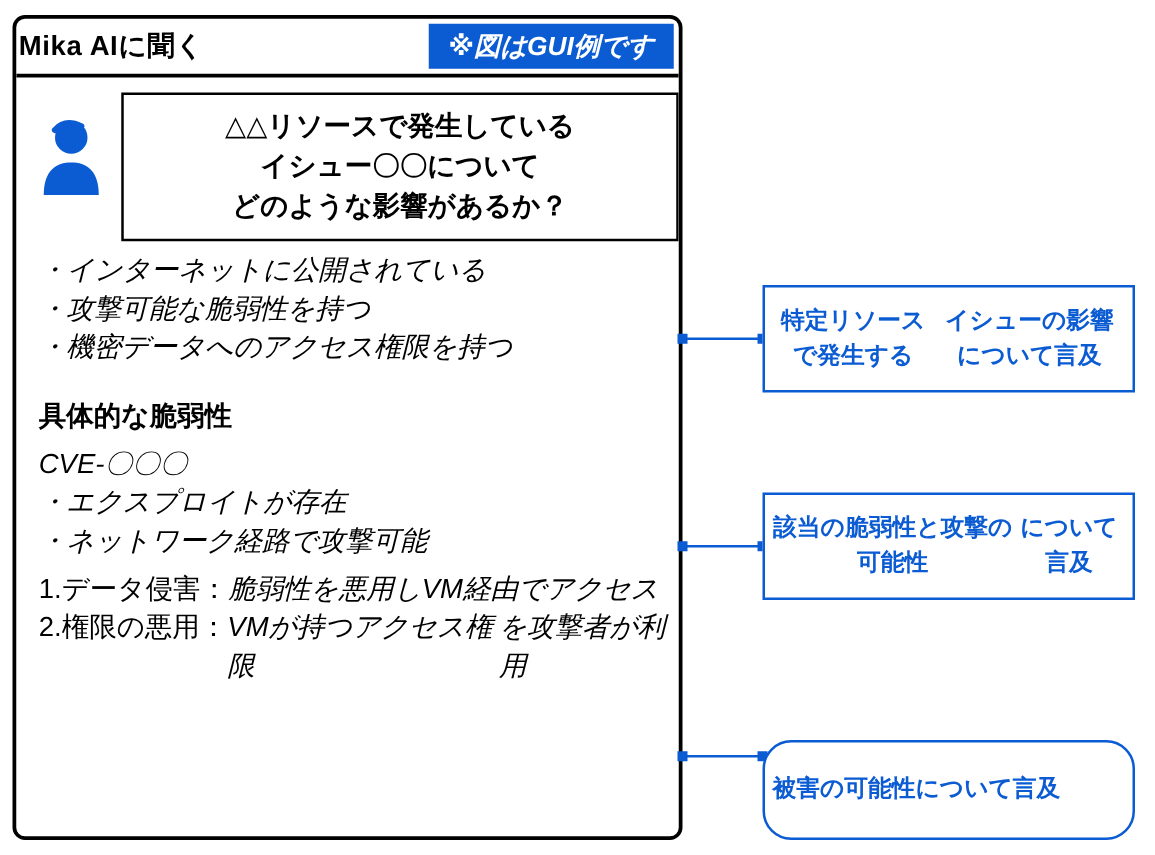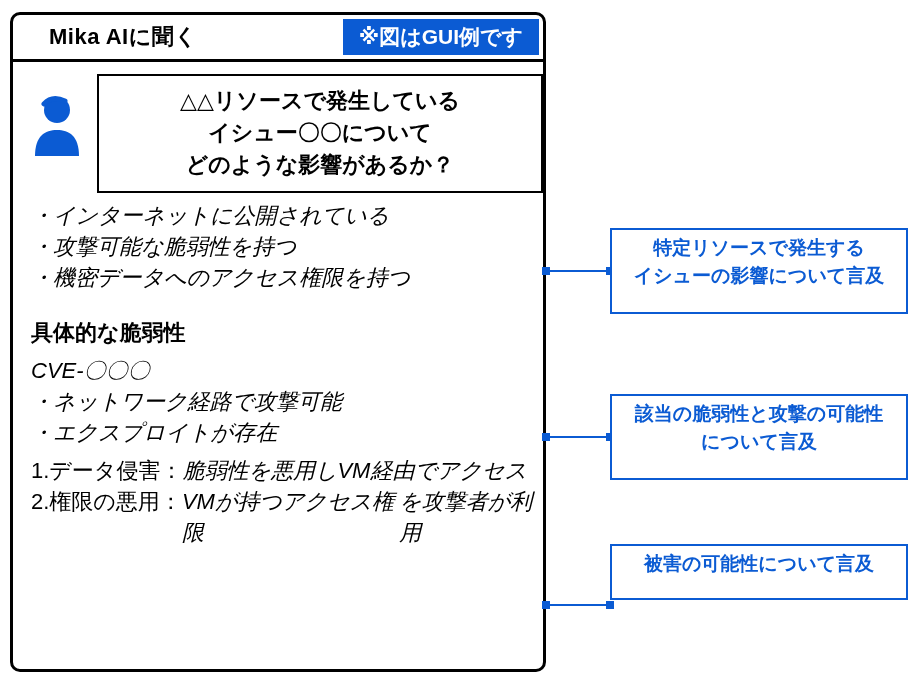--- a/index.html
+++ b/index.html
@@ -25,38 +25,39 @@
     border-radius: 10px;
     background: #fff;
     overflow: hidden;
   }
   .panel-header {
     display: flex;
     justify-content: space-between;
     align-items: stretch;
     height: 47px;
     border-bottom: 3px solid #000;
-    padding-left: 36px;
+    padding-left: 2px;
   }
   .panel-title {
     align-self: center;
     font-size: 22px;
     font-weight: bold;
     letter-spacing: .5px;
   }
   .gui-badge {
     background: #0b5bd3;
     color: #fff;
     font-size: 21px;
     font-weight: bold;
     display: flex;
     align-items: center;
     padding: 0 16px;
     margin: 4px 4px 4px 0;
     white-space: nowrap;
+    font-style: italic;
   }
   .panel-body { padding: 0 0 0 18px; }
 
   .question-row {
     display: flex;
     gap: 10px;
     margin-top: 12px;
     align-items: flex-start;
   }
   .user-icon-wrap { width: 56px; padding-top: 20px; flex: 0 0 auto; }
@@ -91,28 +92,28 @@
     left: 610px;
     width: 298px;
     border: 2px solid #0b5bd3;
     background: #fff;
     color: #0b5bd3;
     font-weight: bold;
     font-size: 19px;
     line-height: 28px;
     text-align: center;
     display: flex;
-    flex-direction: column;
-    justify-content: flex-start;
+    flex-direction: row;
+    justify-content: space-between;
     align-items: center;
     padding: 4px 6px;
   }
   .callout-1 { top: 228px; height: 86px; }
   .callout-2 { top: 394px; height: 86px; }
-  .callout-3 { top: 544px; height: 56px; }
+  .callout-3 { top: 592px; height: 80px; border-radius: 23px; }
 
   .connector {
     position: absolute;
     left: 546px;
     width: 64px;
     height: 2px;
     background: #0b5bd3;
   }
   .connector .dot {
     position: absolute;
@@ -157,22 +158,22 @@
 
       <div class="bullets">
         <div class="line">・インターネットに公開されている</div>
         <div class="line">・攻撃可能な脆弱性を持つ</div>
         <div class="line">・機密データへのアクセス権限を持つ</div>
       </div>
 
       <div class="h-section h-vuln">具体的な脆弱性</div>
       <div class="line cve-line">CVE-〇〇〇</div>
       <div>
+        <div class="line">・エクスプロイトが存在</div>
         <div class="line">・ネットワーク経路で攻撃可能</div>
-        <div class="line">・エクスプロイトが存在</div>
       </div>
 
       <div class="damage-items">
         <div class="damage-item">
           <div class="damage-label">1.データ侵害：</div>
           <div class="damage-lines">
             <div class="line">脆弱性を悪用し</div>
             <div class="line">VM経由でアクセス</div>
           </div>
         </div>

